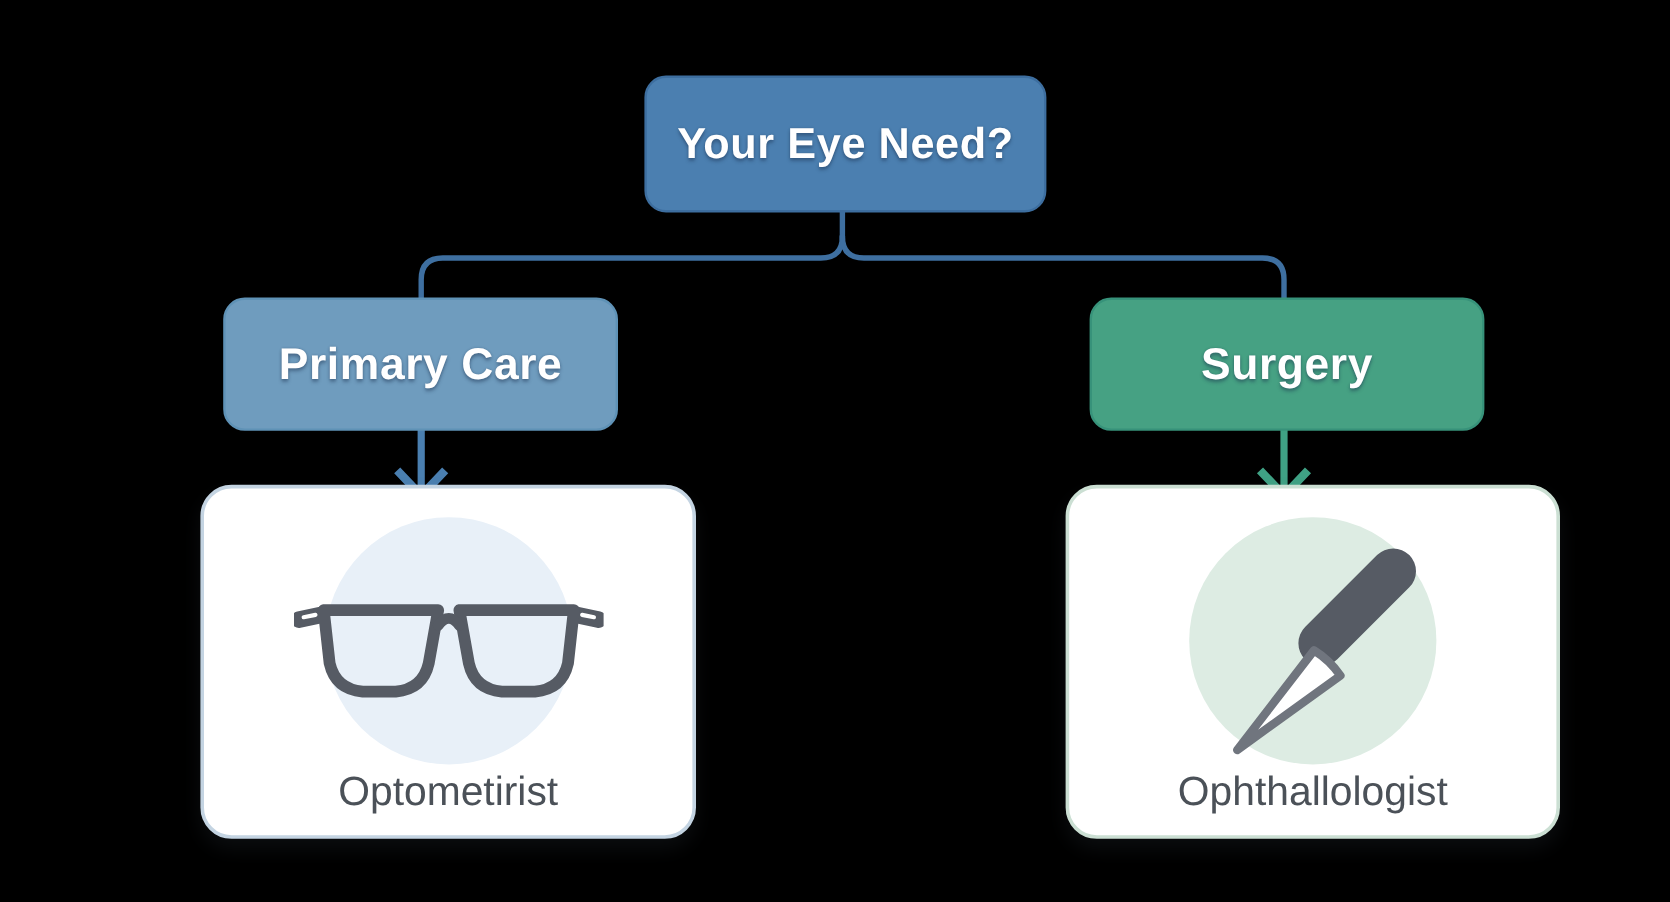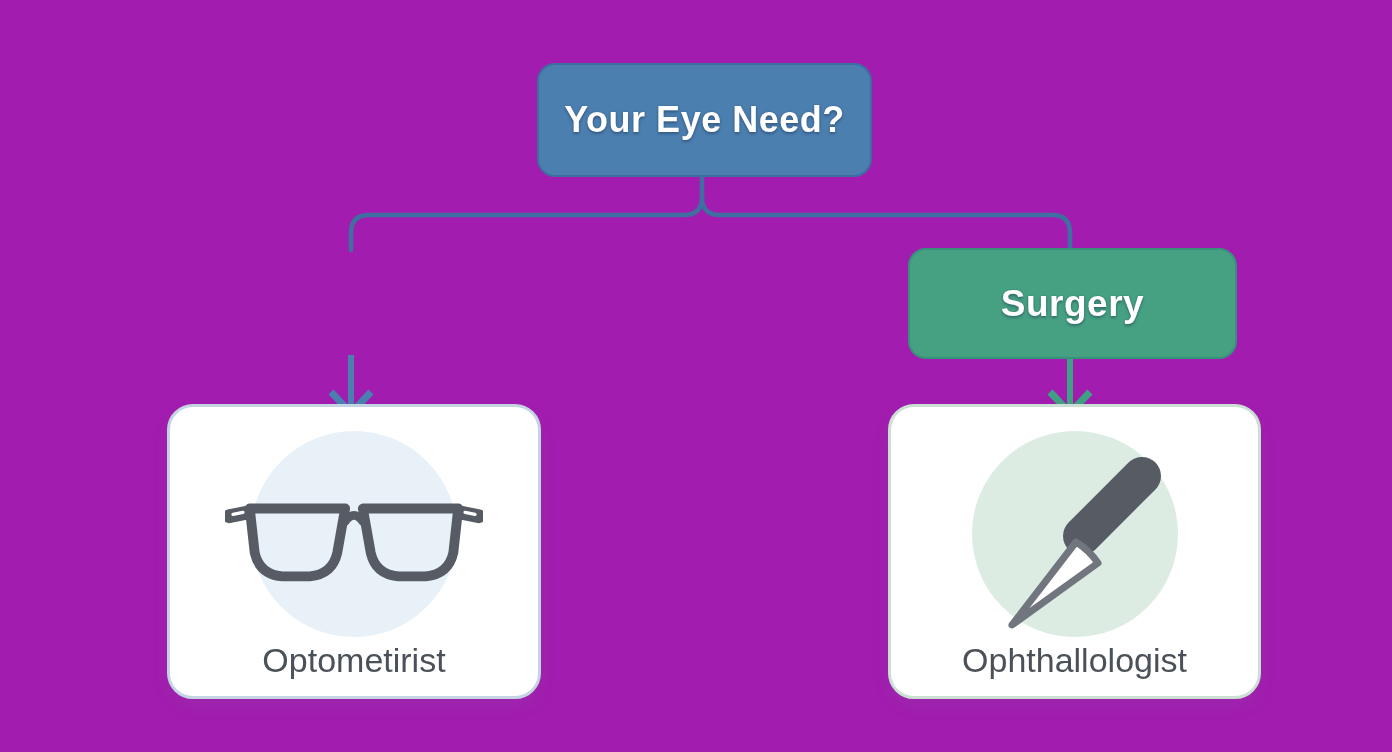--- a/index.html
+++ b/index.html
@@ -5,21 +5,21 @@
   html, body {
     margin: 0;
     padding: 0;
     background: #ffffff;
     font-family: "Liberation Sans", "DejaVu Sans", sans-serif;
   }
   .canvas {
     position: relative;
     width: 1392px;
     height: 752px;
-    background: #a21caf;
+    background: #000000;
     overflow: hidden;
   }
   .connectors {
     position: absolute;
     left: 0; top: 0;
     width: 1392px;
     height: 752px;
     z-index: 1;
     pointer-events: none;
   }
@@ -58,20 +58,21 @@
     text-align: right;
   }
   .card {
     position: absolute;
     top: 404px;
     height: 289px;
     background: #ffffff;
     border-radius: 26px;
     z-index: 2;
     box-shadow: 0 8px 16px rgba(110,130,150,0.10);
+    padding-left: 39px;
   }
   .card-left {
     left: 167px;
     width: 368px;
     border: 3px solid #c4d4e2;
   }
   .card-right {
     left: 888px;
     width: 367px;
     border: 3px solid #cbdfd3;
@@ -124,20 +125,23 @@
     <polyline points="331,392 351,413 371,392" fill="none" stroke="#4a7fb0" stroke-width="7" stroke-linejoin="miter"></polyline>
 
     <path d="M1070,355 L1070,406" fill="none" stroke="#3fa184" stroke-width="6"></path>
     <polyline points="1050,392 1070,413 1090,392" fill="none" stroke="#3fa184" stroke-width="7" stroke-linejoin="miter"></polyline>
   </svg>
 
   <div class="node node-root">
     <span>Your Eye Need?</span>
   </div>
 
+  <div class="node node-primary">
+    <span>Primary Care</span>
+  </div>
 
   <div class="node node-surgery">
     <span>Surgery</span>
   </div>
 
   <div class="card card-left">
     <div class="icon-circle circle-blue"></div>
     <svg class="card-icon glasses-icon-svg" width="258" height="118" viewBox="0 0 260 120" xmlns="http://www.w3.org/2000/svg">
 
       <path d="M22,36 L3,40" stroke="#565b64" stroke-width="14" stroke-linecap="round" fill="none"></path>

